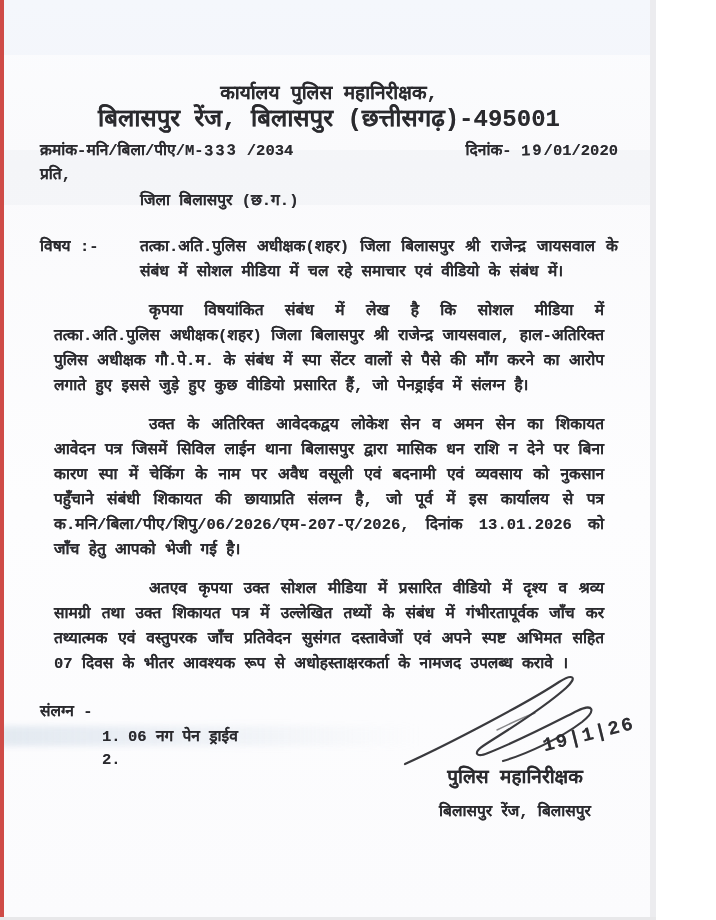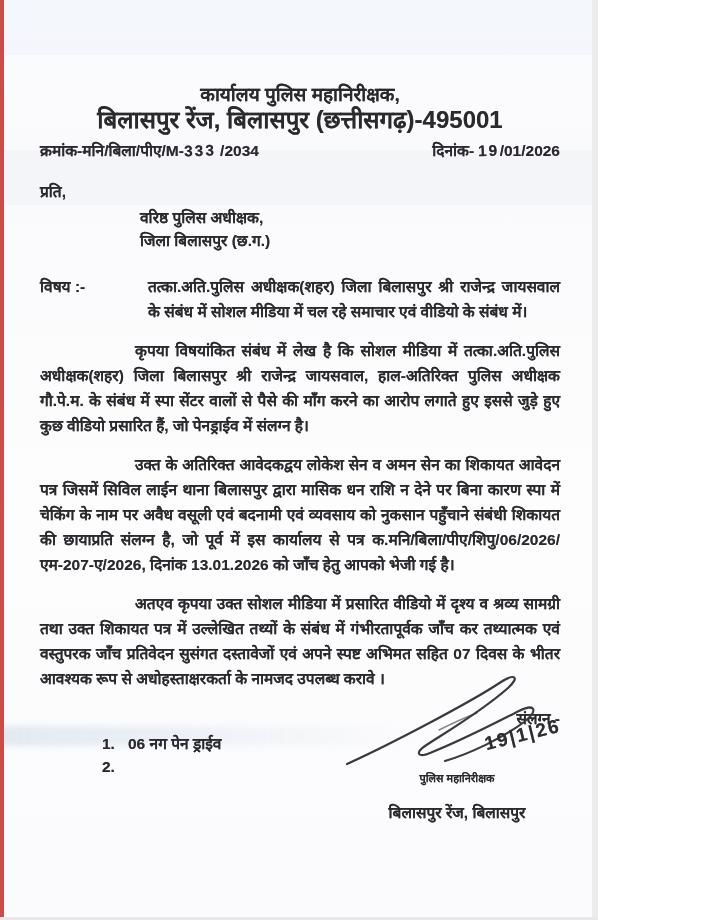--- a/index.html
+++ b/index.html
@@ -1,54 +1,54 @@
 <!DOCTYPE html>
 <html lang="hi"><head>
 <meta charset="utf-8">
 <style>
   html,body{margin:0;padding:0;background:#ffffff;}
   .page{
     position:relative;
-    width:598px;height:920px;
+    width:656px;height:920px;
     background:linear-gradient(180deg,#fbfcfe 0%,#fafafc 18%,#fdfdfe 55%,#fbfbfd 100%);
-    font-family:Liberation Sans, sans-serif;
+    font-family:Liberation Mono, monospace;
     color:#2a2a2e;
     overflow:hidden;
     -webkit-font-smoothing:antialiased;
   }
   .edge-left{position:absolute;left:0;top:0;width:4px;height:100%;background:#cf4b47;}
   .edge-right{position:absolute;right:0;top:0;width:6px;height:100%;background:#ececef;}
   .edge-bottom{position:absolute;left:0;bottom:0;width:100%;height:3px;background:#e8e8ea;}
   .band-top{position:absolute;left:0;top:0;width:100%;height:55px;background:rgba(238,243,250,0.55);}
   .band-mid{position:absolute;left:0;top:150px;width:100%;height:55px;background:rgba(214,218,224,0.14);}
   .band-smudge{position:absolute;left:0;top:726px;width:420px;height:20px;
     background:linear-gradient(90deg,rgba(168,190,212,0.30),rgba(190,205,220,0.12) 70%,rgba(190,205,220,0));
     filter:blur(3px);}
   .content{position:relative;padding:82px 38px 0 40px;}
   .hdr{text-align:center;font-weight:700;}
   .hdr-1{font-size:19px;line-height:25px;}
   .hdr-2{font-size:24px;line-height:25px;}
   .refrow{display:flex;justify-content:space-between;margin-top:8px;font-size:15.5px;font-weight:600;line-height:22px;}
   .hand{display:inline-block;letter-spacing:2px;transform:rotate(-2deg);font-weight:600;}
-  .salutation{font-size:15.5px;font-weight:600;line-height:23px;margin-top:18px;}
+  .salutation{font-size:15.5px;font-weight:600;line-height:23px;margin-top:2px;}
   .addressee{margin-left:100px;margin-top:3px;font-size:15.5px;font-weight:700;line-height:23px;}
-  .subject{display:flex;margin-top:22px;font-size:15.5px;font-weight:600;line-height:25px;gap:8px;}
+  .subject{display:flex;margin-top:22px;font-size:15.5px;font-weight:600;line-height:25px;}
   .subject-label{width:100px;flex:none;}
   .subject-text{flex:1;text-align:justify;font-weight:700;}
-  .para{margin:0;margin-top:14px;font-size:15.5px;font-weight:600;line-height:25px;
+  .para{margin:14px;margin-top:14px;font-size:15.5px;font-weight:600;line-height:25px;
         text-align:justify;text-indent:95px;}
-  .encl{margin-top:16px;font-size:15.5px;font-weight:700;line-height:23px;text-align:right;}
+  .encl{margin-top:24px;font-size:15.5px;font-weight:700;line-height:23px;}
   .encl-items{margin-left:62px;margin-top:2px;}
   .encl-item{display:flex;font-size:15.5px;font-weight:600;line-height:23px;}
   .encl-num{width:26px;flex:none;}
   .sigblock{position:absolute;right:26px;top:668px;width:230px;text-align:center;}
   .sig-svg{display:block;margin:0 auto;}
   .sig-date{position:absolute;left:142px;top:56px;font-size:19px;font-weight:600;
     letter-spacing:2px;transform:rotate(-14deg);color:#2e2e32;}
-  .sig-title{font-size:11px;font-weight:700;line-height:25px;margin-top:-2px;}
+  .sig-title{font-size:19px;font-weight:700;line-height:25px;margin-top:-2px;}
   .sig-office{font-size:15.5px;font-weight:700;line-height:25px;margin-top:9px;}
   .txt{text-shadow:0 0 0.5px rgba(20,20,25,0.5);}
 </style>
 </head>
 <body>
 
 <div class="page">
 
   <div class="band-top"></div>
   <div class="band-mid"></div>
@@ -60,28 +60,27 @@
   <div class="content">
 
     <div class="hdr hdr-1 txt">कार्यालय पुलिस महानिरीक्षक,</div>
     <div class="hdr hdr-2 txt">बिलासपुर रेंज, बिलासपुर (छत्तीसगढ़)-495001</div>
 
     <div class="refrow">
       <div>
         <span class="txt">क्रमांक-मनि/बिला/पीए/M-</span><span class="hand txt">333</span><span class="txt"> /2034</span>
       </div>
       <div>
-        <span class="txt">दिनांक- </span><span class="hand txt">19</span><span class="txt">/01/2026</span>
+        <span class="txt">दिनांक- </span><span class="hand txt">19</span><span class="txt">/01/2020</span>
       </div>
     </div>
 
     <div class="salutation txt">प्रति,</div>
 
     <div class="addressee">
-      <div class="txt">वरिष्ठ पुलिस अधीक्षक,</div>
       <div class="txt">जिला बिलासपुर (छ.ग.)</div>
     </div>
 
     <div class="subject">
       <div class="subject-label txt">विषय :-</div>
       <div class="subject-text txt">तत्का.अति.पुलिस अधीक्षक(शहर) जिला बिलासपुर श्री राजेन्द्र जायसवाल के संबंध में सोशल मीडिया में चल रहे समाचार एवं वीडियो के संबंध में।</div>
     </div>
 
     <p class="para txt">कृपया विषयांकित संबंध में लेख है कि सोशल मीडिया में तत्का.अति.पुलिस अधीक्षक(शहर) जिला बिलासपुर श्री राजेन्द्र जायसवाल, हाल-अतिरिक्त पुलिस अधीक्षक गौ.पे.म. के संबंध में स्पा सेंटर वालों से पैसे की माँग करने का आरोप लगाते हुए इससे जुड़े हुए कुछ वीडियो प्रसारित हैं, जो पेनड्राईव में संलग्न है।</p>
     <p class="para txt">उक्त के अतिरिक्त आवेदकद्वय लोकेश सेन व अमन सेन का शिकायत आवेदन पत्र जिसमें सिविल लाईन थाना बिलासपुर द्वारा मासिक धन राशि न देने पर बिना कारण स्पा में चेकिंग के नाम पर अवैध वसूली एवं बदनामी एवं व्यवसाय को नुकसान पहुँचाने संबंधी शिकायत की छायाप्रति संलग्न है, जो पूर्व में इस कार्यालय से पत्र क.मनि/बिला/पीए/शिपु/06/2026/एम-207-ए/2026, दिनांक 13.01.2026 को जाँच हेतु आपको भेजी गई है।</p>

